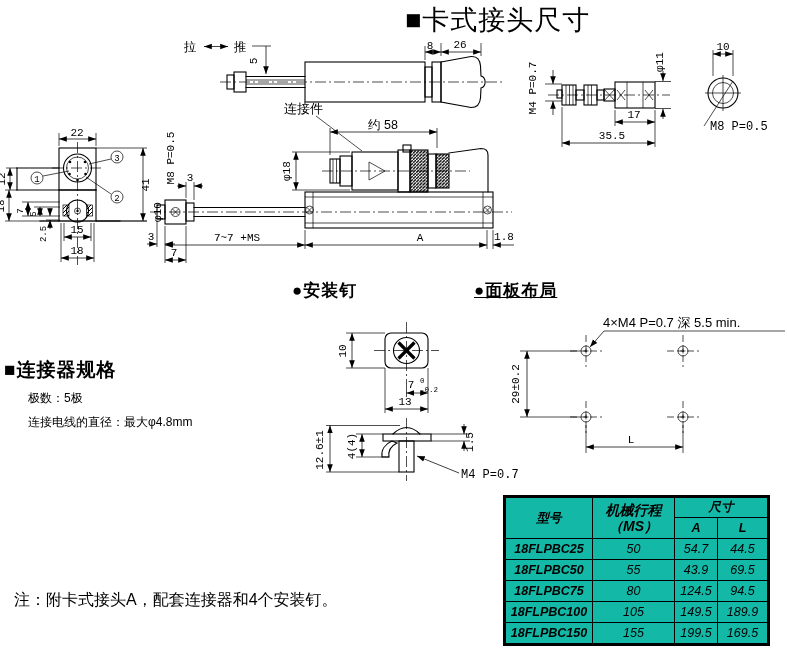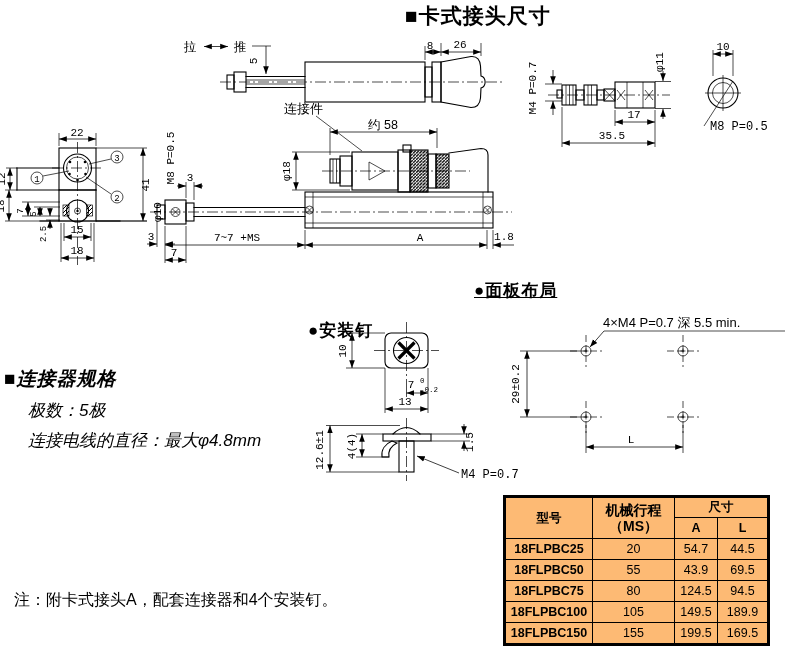--- a/index.html
+++ b/index.html
@@ -17,31 +17,31 @@
   .sk{stroke:#000;stroke-width:1.1;fill:url(#knurl);}
   .sh{stroke:#000;stroke-width:.7;fill:url(#hatch);}
   svg text{fill:#000;}
   .num{font:11px "Liberation Mono",monospace;text-anchor:middle;}
   .numw{font:12px "Liberation Mono",monospace;}
   .numsm{font:9px "Liberation Mono",monospace;text-anchor:middle;}
   .tol{font:7.5px "Liberation Mono",monospace;}
   .cjkm{font:12.5px "Liberation Sans",sans-serif;text-anchor:middle;}
   .cjks{font:13px "Liberation Sans",sans-serif;}
   
-  .page-title{left:405px;top:2px;font-size:21px;font-weight:bold;letter-spacing:1px;}
+  .page-title{left:405px;top:2px;font-size:27px;font-weight:normal;letter-spacing:1px;}
   .sec-title{font-size:17px;font-weight:bold;letter-spacing:1px;}
-  #sec-pin{left:308px;top:279px;margin-top:40px;}
+  #sec-pin{left:292px;top:279px;}
   #sec-panel{left:474px;top:279px;text-decoration:underline;}
-  #spec{left:4px;top:366px;font-style:italic;}
+  #spec{left:4px;top:357px;}
   .spec-h{font-size:19px;font-weight:bold;letter-spacing:1px;}
-  .spec-line{font-size:17px;margin:7px 8px 0 24px;}
+  .spec-line{font-size:12px;margin:7px 8px 0 24px;}
   #note{left:6px;top:590px;font-size:16px;margin-left:8px;}
   
   #tablewrap{left:503px;top:495px;}
-  table.spec-table{border-collapse:collapse;table-layout:fixed;background:#fdba74;border:3px solid #000;}
+  table.spec-table{border-collapse:collapse;table-layout:fixed;background:#14b8a6;border:3px solid #000;font-style:italic;}
   table.spec-table td{border:1.2px solid #000;text-align:center;vertical-align:middle;padding:0;font-size:12.5px;height:20px;}
   td.hd{font-weight:bold;font-size:15px;}
   td.hd2{font-weight:bold;font-size:13.5px;}
   td.model{font-weight:bold;font-size:12px;}
   .stk{font-weight:bold;font-size:14px;line-height:1.15;display:block;text-align:center;}
 </style>
 </head>
 <body>
 
 <svg id="drawing" width="787" height="654" viewBox="0 0 787 654">
@@ -400,21 +400,21 @@
         <span class="stk">（MS）</span>
       </td>
       <td class="hd" colspan="2" style="height:19px">尺寸</td>
     </tr>
     <tr>
       <td class="hd2">A</td>
       <td class="hd2">L</td>
     </tr>
     <tr>
       <td class="model">18FLPBC25</td>
-      <td>20</td>
+      <td>50</td>
       <td>54.7</td>
       <td>44.5</td>
     </tr>
     <tr>
       <td class="model">18FLPBC50</td>
       <td>55</td>
       <td>43.9</td>
       <td>69.5</td>
     </tr>
     <tr>

